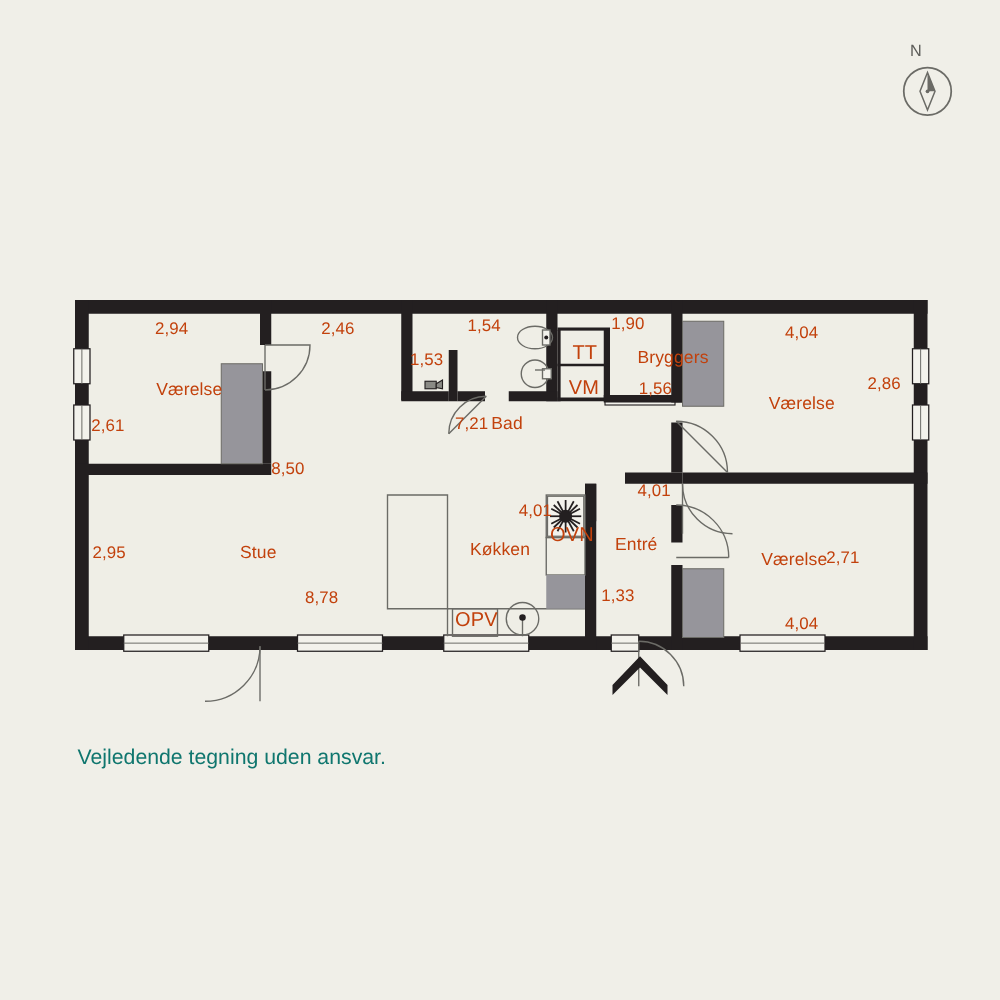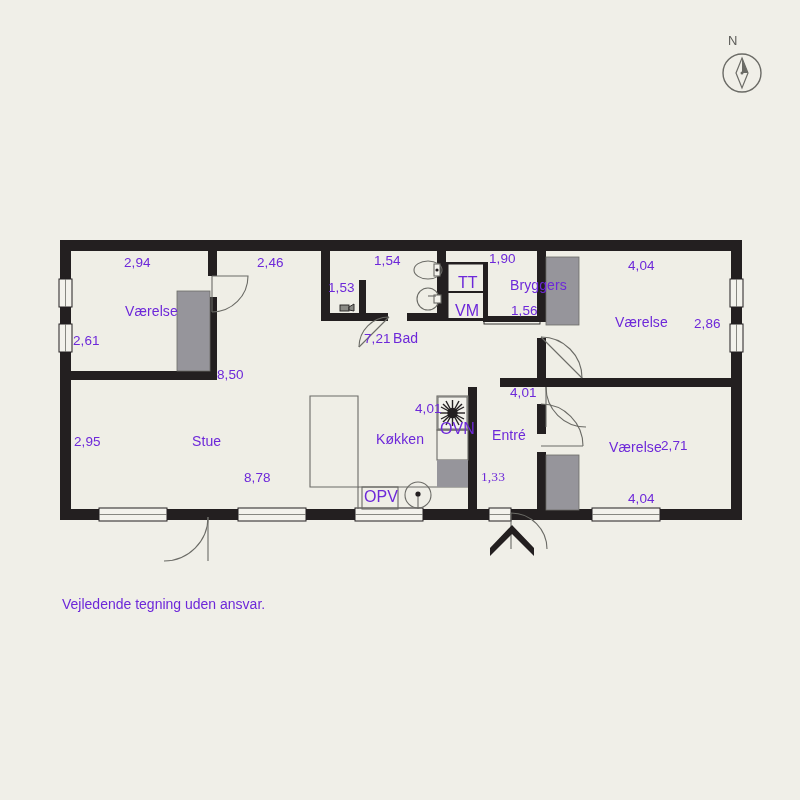--- a/index.html
+++ b/index.html
@@ -19,37 +19,37 @@
     position: absolute;
     left: 0;
     top: 0;
     width: 800px;
     height: 800px;
   }
   .lbl {
     position: absolute;
     font-family: "Liberation Sans", sans-serif;
     font-size: 13.5px;
-    color: #6d28d9;
+    color: #c2410c;
     white-space: nowrap;
     letter-spacing: 0.1px;
   }
   .lbl.room {
     font-size: 14px;
   }
   .lbl.small {
     font-size: 16px;
   }
   .caption {
     position: absolute;
     left: 62px;
     top: 596px;
     font-family: "Liberation Sans", sans-serif;
-    font-size: 14px;
-    color: #6d28d9;
+    font-size: 17px;
+    color: #0f766e;
   }
   .compass-n {
     position: absolute;
     left: 728px;
     top: 33px;
     font-size: 13px;
     color: #5c5c58;
     font-family: "Liberation Sans", sans-serif;
   }
 </style>
@@ -254,26 +254,26 @@
   <div class="lbl" style="left:124px; top:255px;">2,94</div>
   <div class="lbl" style="left:257px; top:255px;">2,46</div>
   <div class="lbl" style="left:73px;  top:333px;">2,61</div>
   <div class="lbl" style="left:217px; top:367px;">8,50</div>
   <div class="lbl" style="left:328px; top:280px;">1,53</div>
   <div class="lbl" style="left:374px; top:253px;">1,54</div>
   <div class="lbl" style="left:364px; top:331px;">7,21</div>
   <div class="lbl" style="left:489px; top:251px;">1,90</div>
   <div class="lbl" style="left:511px; top:303px;">1,56</div>
   <div class="lbl" style="left:628px; top:258px;">4,04</div>
-  <div class="lbl" style="left:694px; top:316px;">2,86</div>
+  <div class="lbl" style="left:694px; top:299px;">2,86</div>
   <div class="lbl" style="left:74px;  top:434px;">2,95</div>
   <div class="lbl" style="left:244px; top:470px;text-align:right;">8,78</div>
   <div class="lbl" style="left:415px; top:401px;">4,01</div>
   <div class="lbl" style="left:510px; top:385px;">4,01</div>
-  <div class="lbl" style="left:481px; top:469px;font-family:Liberation Serif, serif;">1,33</div>
+  <div class="lbl" style="left:481px; top:469px;">1,33</div>
   <div class="lbl" style="left:661px; top:438px;">2,71</div>
   <div class="lbl" style="left:628px; top:491px;">4,04</div>
 
   <div class="compass-n">N</div>
 
   <div class="caption">Vejledende tegning uden ansvar.</div>
 
 </div>
 
 </body></html>

